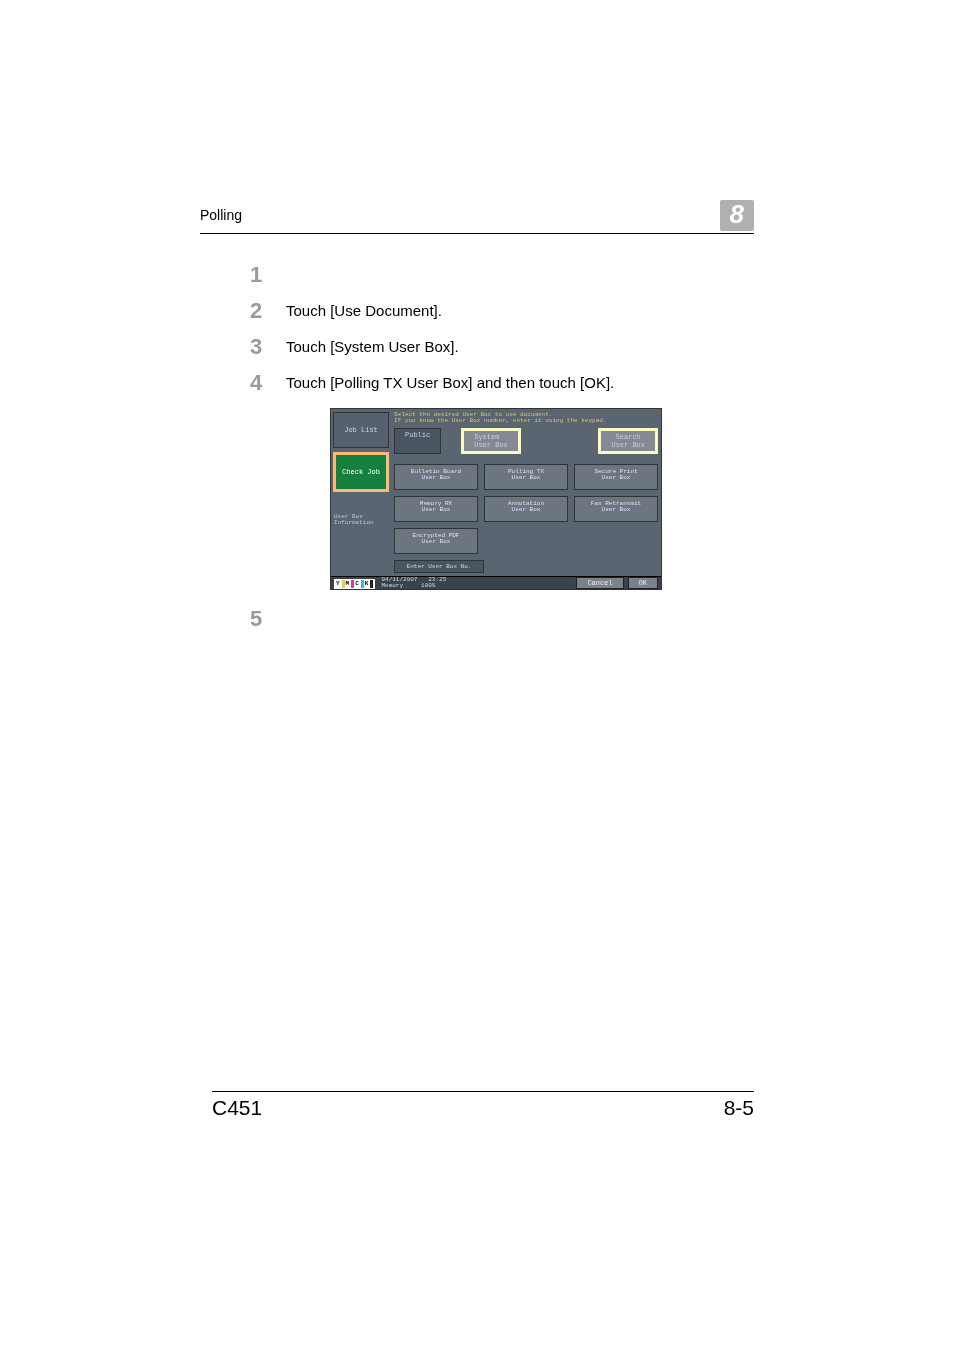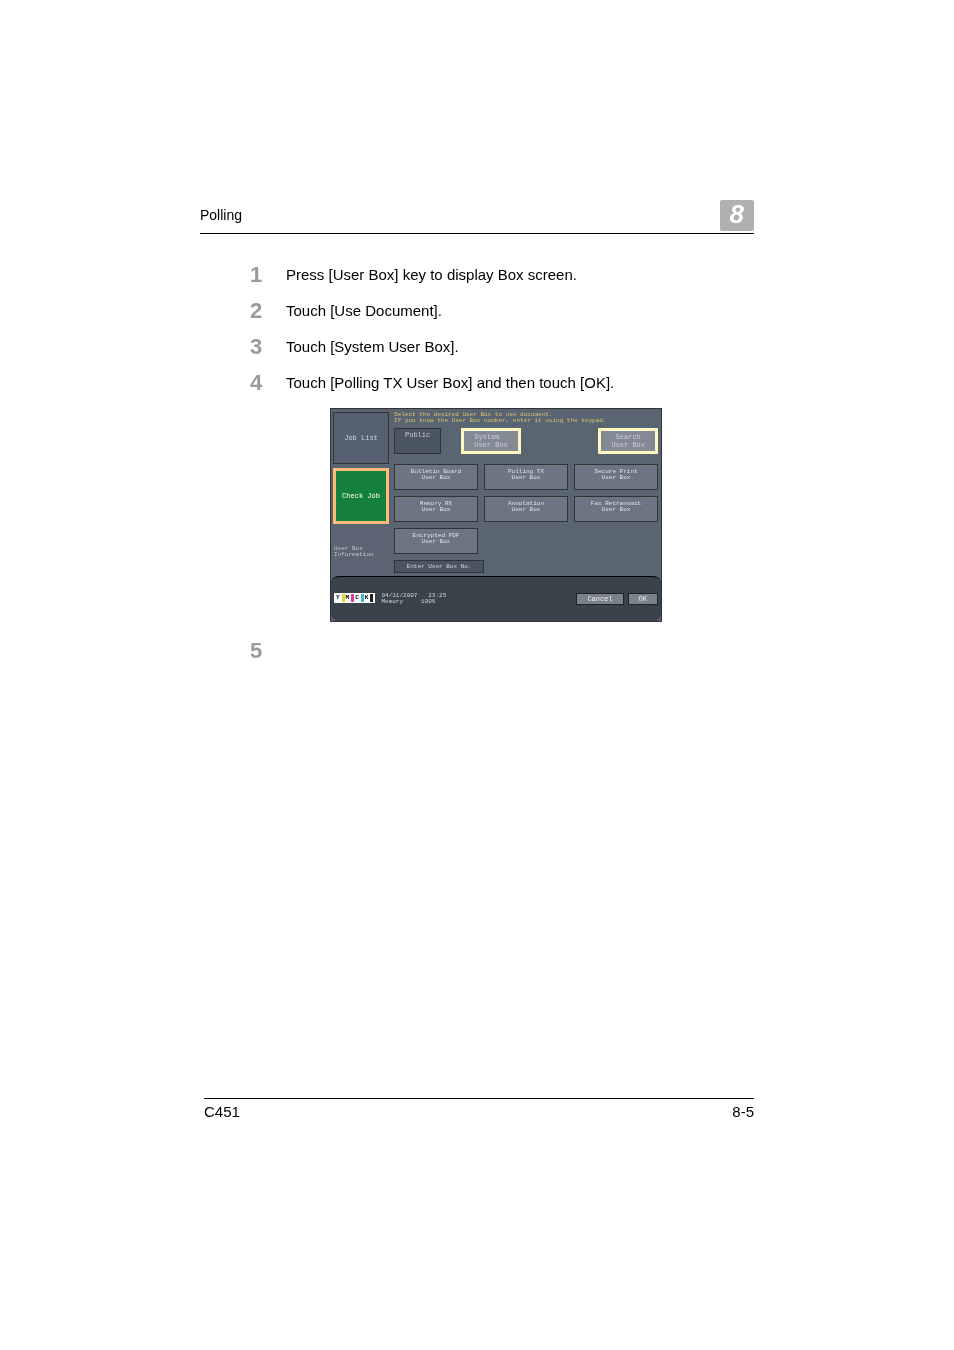--- a/index.html
+++ b/index.html
@@ -94,21 +94,21 @@
     width: 60px;
     background: #5a6472;
     padding: 3px 2px;
     box-sizing: border-box;
   }
   .ss-side-btn {
     background: #556070;
     border: 1px solid #333;
     color: #cfd6de;
     text-align: center;
-    padding: 21px 0;
+    padding: 13px 0;
     font-size: 7px;
     margin-bottom: 4px;
   }
   .ss-side-btn.green {
     background: #15803d;
     color: #fff;
     border: 3px solid #fdba74;
   }
   .ss-side-text {
     color: #c0c6cc;
@@ -165,26 +165,25 @@
     background: #4a5562;
     border: 1px solid #333;
     color: #cfd6de;
     font-size: 6px;
     text-align: center;
     padding: 2px 4px;
     width: 80px;
   }
   .ss-footer {
     display: flex;
-    align-items: flex-start;
+    align-items: flex-end;
     background: #3a424c;
     border-top: 1px solid #000;
-    padding: 16px 3px;
-    font-size: 6px;
-    border-radius: 8px;
+    padding: 0 3px;
+    font-size: 6px;
   }
   .ss-toner {
     display: flex;
     gap: 1px;
     background: #fff;
     padding: 1px 2px;
     color: #000;
     font-weight: bold;
     align-items: center;
   }
@@ -210,42 +209,41 @@
     background: #7a828c;
     border: 1px solid #222;
     color: #eee;
     padding: 1px 10px;
     font-size: 7px;
   }
   
   .page-footer {
     position: absolute;
     bottom: 230px;
-    left: 204px;
+    left: 212px;
     right: 200px;
     border-top: 1px solid #000;
     padding-top: 4px;
     display: flex;
     justify-content: space-between;
-    font-size: 15px;
+    font-size: 21px;
   }
 </style>
 </head>
 <body>
 
 <div class="page">
   <div class="header-row">
     <div class="header-title">Polling</div>
     <div class="chapter-badge">8</div>
   </div>
 
 
   <div class="step">
     <div class="step-num">1</div>
-    <div class="step-body">Press [User Box] key to display Box screen.</div>
   </div>
   <div class="step">
     <div class="step-num">2</div>
     <div class="step-body">Touch [Use Document].</div>
   </div>
   <div class="step">
     <div class="step-num">3</div>
     <div class="step-body">Touch [System User Box].</div>
   </div>
   <div class="step">

